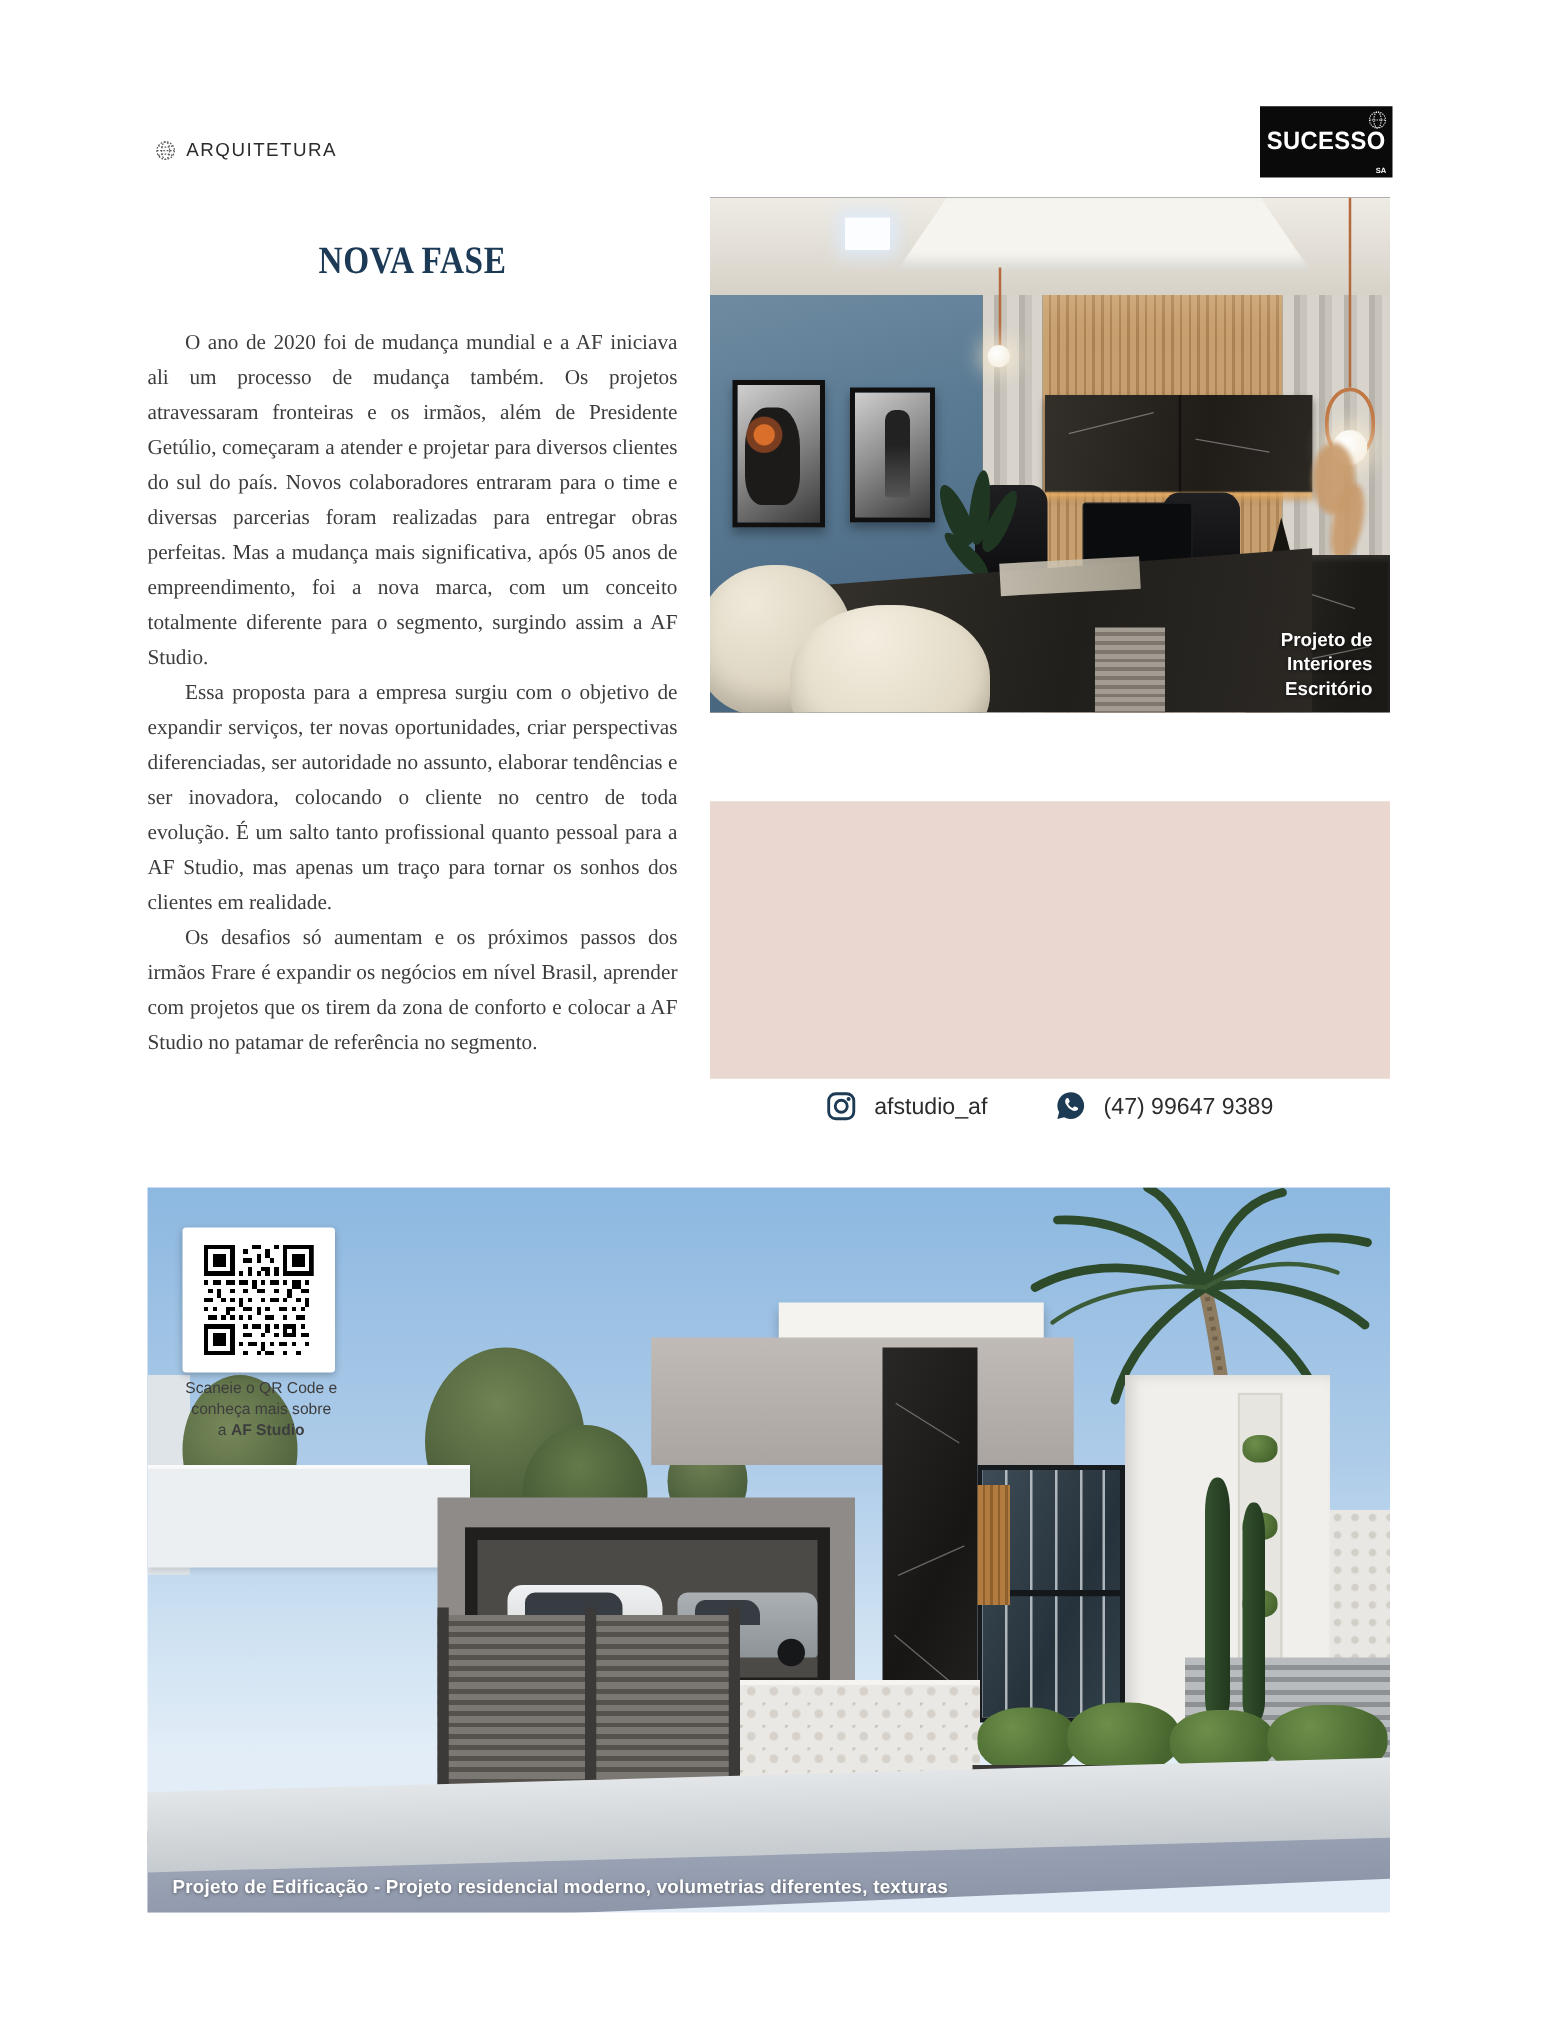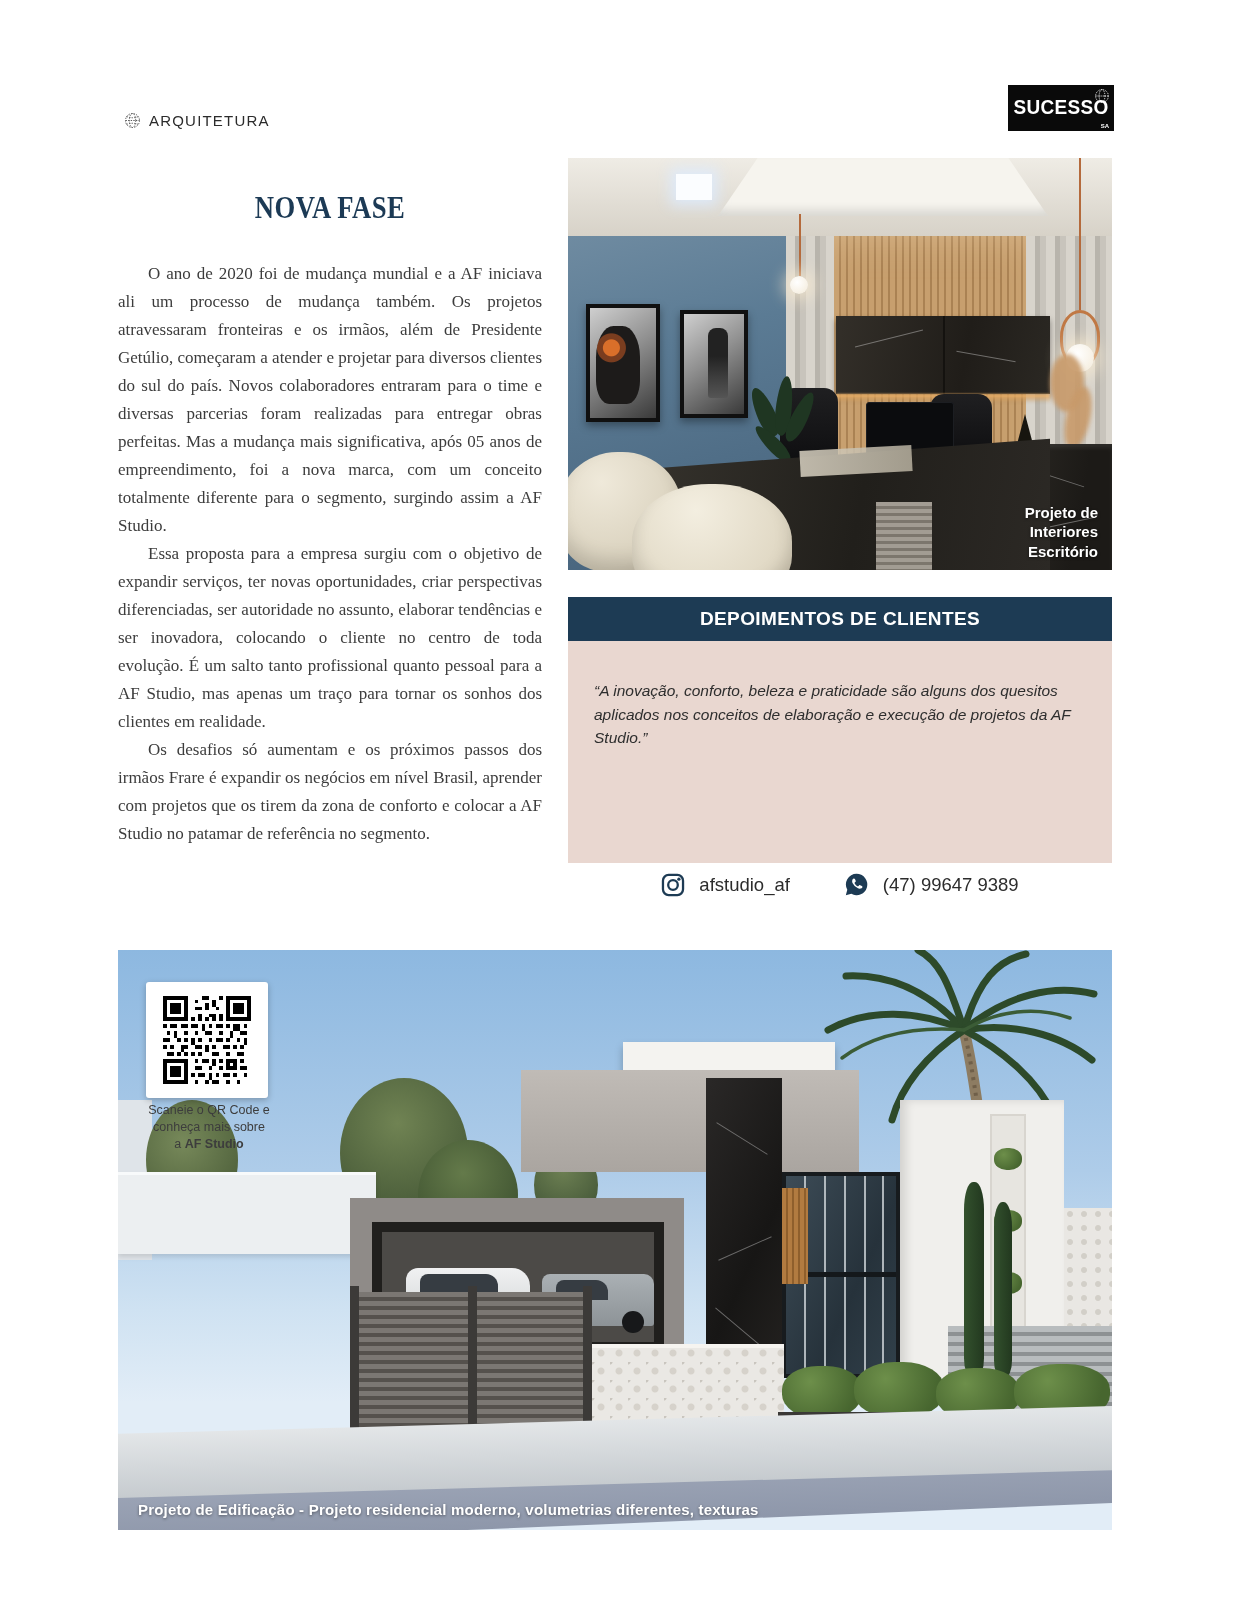--- a/index.html
+++ b/index.html
@@ -4,21 +4,21 @@
 <style>
   * { margin:0; padding:0; box-sizing:border-box; }
   html,body { background:#ffffff; }
   body { font-family:"Liberation Sans", sans-serif; }
   .page { position:relative; width:1240px; height:1624px; background:#fff; overflow:hidden; }
   .abs { position:absolute; }
 
   
   .brand-row { left:124px; top:84px; display:flex; align-items:center; gap:8px;margin-top:28px; }
   .brand-text { font-size:15px; letter-spacing:1.2px; color:#2b2b2b; font-weight:500; }
-  .logo-box { left:1008px; top:85px; width:106px; height:46px; background:#0a0a0a; color:#fff;
+  .logo-box { left:1008px; top:85px; width:106px; height:57px; background:#0a0a0a; color:#fff;
               display:flex; align-items:center; justify-content:center; }
   .logo-text { font-weight:bold; font-size:19px; letter-spacing:.3px; font-style:normal; transform:scaleY(1.05); }
   .logo-globe { position:absolute; right:4px; top:3px; }
   .logo-sub { position:absolute; right:5px; bottom:2px; font-size:6px; font-weight:bold; color:#fff; }
 
   
   .article { left:118px; top:190px; width:424px;font-family:Liberation Serif, serif; }
   .article-title { color:#1c3a55; font-size:31px; font-weight:800; text-align:center;
                    letter-spacing:.5px; transform:scaleX(.86); transform-origin:center; margin-bottom:34px; }
   .article p { font-size:17px; line-height:28px; color:#3c3c3c; text-align:justify; text-indent:30px; }
@@ -238,23 +238,21 @@
     <div class="abs o-cream-chair o-cchair1"></div>
     <div class="abs o-cream-chair o-cchair2"></div>
 
     <div class="abs o-caption">
       <div>Projeto de</div>
       <div>Interiores</div>
       <div>Escritório</div>
     </div>
   </div>
 
-  <div class="abs depo-bar">DEPOIMENTOS DE CLIENTES</div>
   <div class="abs depo-box">
-    <p>“A inovação, conforto, beleza e praticidade são alguns dos quesitos aplicados nos conceitos de elaboração e execução de projetos da AF Studio.”</p>
   </div>
 
   <div class="abs contact">
     <div class="contact-row">
       <svg width="24" height="24" viewBox="0 0 22 22" class="icon-navy">
         <rect x="1.8" y="1.8" width="18.4" height="18.4" rx="5.2" fill="none" stroke="#1d3b54" stroke-width="2.1"></rect>
         <circle cx="11" cy="11" r="4.4" fill="none" stroke="#1d3b54" stroke-width="2.1"></circle>
         <circle cx="16.4" cy="5.7" r="1.5" fill="#1d3b54"></circle>
       </svg>
       <span>afstudio_af</span>

